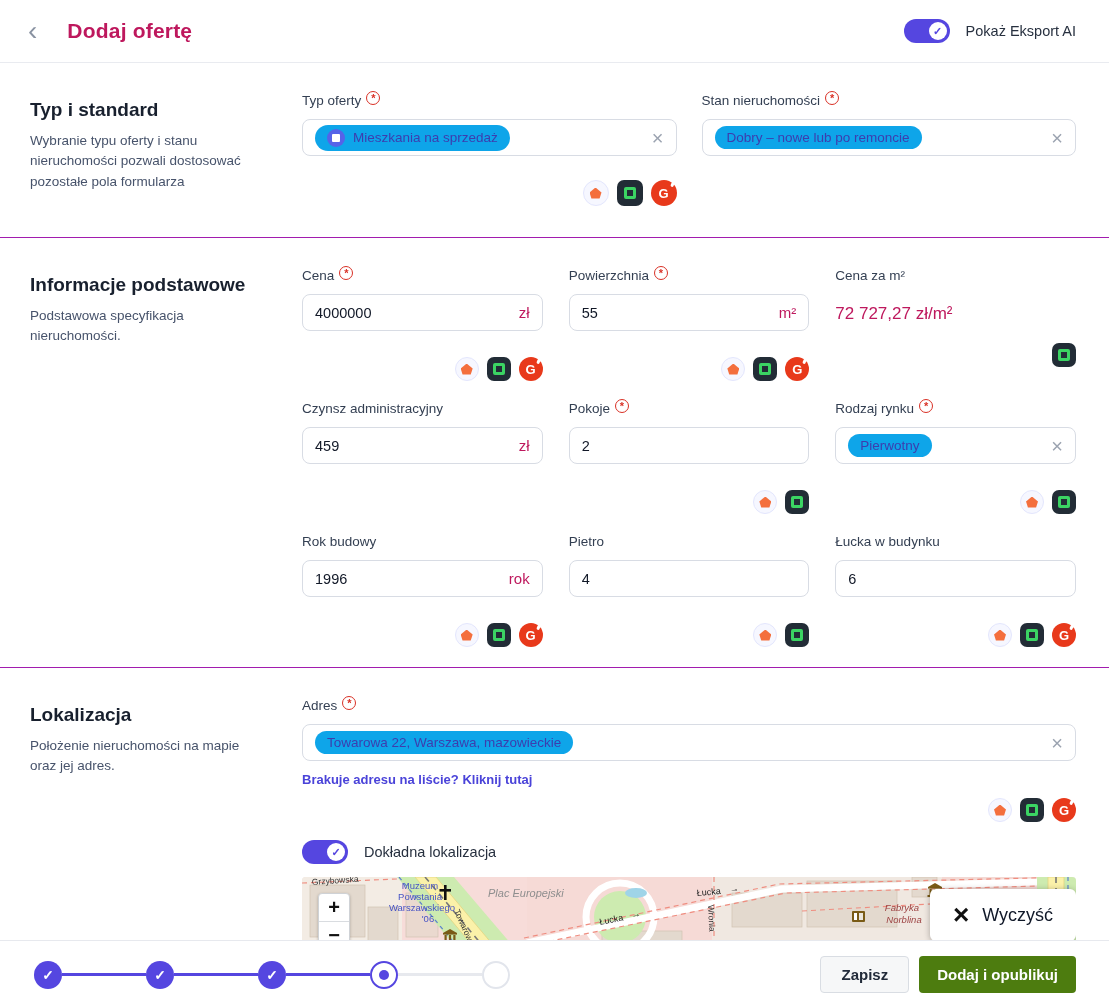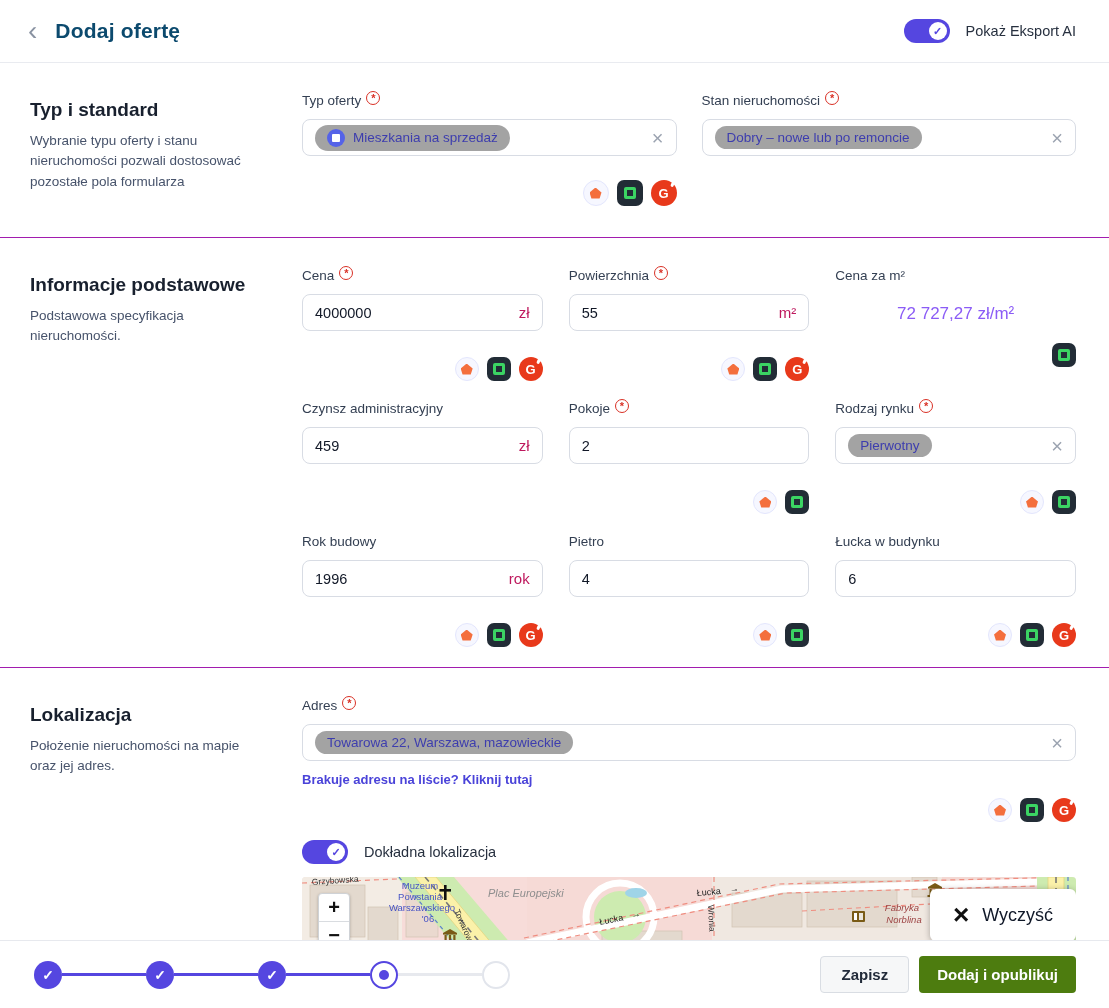--- a/index.html
+++ b/index.html
@@ -1,21 +1,21 @@
 <!DOCTYPE html>
 <html><head>
 <meta charset="utf-8">
 <style>
   html,body{margin:0;padding:0;background:#fff;font-family:"Liberation Sans",sans-serif;color:#1c2536;}
   .page{width:1109px;height:1008px;overflow:hidden;display:flex;flex-direction:column;background:#fff;}
 
   
   .topbar{height:63px;flex:0 0 auto;display:flex;align-items:center;padding:0 33px 0 28px;border-bottom:1px solid #e9ebf0;box-sizing:border-box;}
   .back{font-size:28px;color:#8a93a2;margin-right:14px;line-height:0.9;cursor:pointer;user-select:none;}
-  .page-title{font-size:21px;font-weight:700;color:#0c4a6e;margin:4px;letter-spacing:.2px;}
+  .page-title{font-size:21px;font-weight:700;color:#be185d;margin:16px;letter-spacing:.2px;}
   .topbar-right{margin-left:auto;display:flex;align-items:center;gap:16px;}
   .switch{width:46px;height:24px;border-radius:12px;background:#5546e0;position:relative;flex:0 0 auto;cursor:pointer;}
   .switch .knob{position:absolute;right:3px;top:3px;width:18px;height:18px;background:#fff;border-radius:50%;display:flex;align-items:center;justify-content:center;font-size:11px;color:#5546e0;font-weight:700;}
   .toggle-label{font-size:14.5px;color:#27303f;}
 
   
   .sectionrow{display:flex;border-bottom:1px solid #a21caf;box-sizing:border-box;padding:0 33px 0 30px;overflow:hidden;}
   .sec-typ{height:175px;}
   .sec-info{height:430px;}
   .sec-lok{height:272px;border-bottom:none;}
@@ -25,37 +25,37 @@
   .sec-fields{flex:1;padding-top:30px;min-width:0;}
 
   .grid2{display:grid;grid-template-columns:1fr 1fr;column-gap:25px;}
   .grid3{display:grid;grid-template-columns:1fr 1fr 1fr;column-gap:26px;}
   .field{margin-bottom:19px;min-width:0;}
   .field-label{font-size:13.5px;color:#333f52;display:flex;align-items:flex-start;gap:5px;height:20px;}
   .req{width:12px;height:12px;border:1px solid #d93025;border-radius:50%;color:#d93025;font-size:11px;line-height:13px;text-align:center;font-weight:700;flex:0 0 auto;margin-top:-2px;}
   .inputbox{height:37px;border:1px solid #d8dce4;border-radius:8px;display:flex;align-items:center;padding:0 12px;background:#fff;font-size:14.5px;margin-top:6px;box-sizing:border-box;}
   .inputbox input{border:none;outline:none;flex:1;font:inherit;color:#111827;min-width:0;background:transparent;padding:0;}
   .suffix{font-weight:500;color:#be185d;font-size:15px;margin-left:8px;}
-  .chip{background:#a3a3a3;color:#3d3dae;border-radius:13px;padding:4px 12px;font-size:13.5px;display:flex;align-items:center;gap:8px;white-space:nowrap;overflow:hidden;}
+  .chip{background:#0ea5e9;color:#3d3dae;border-radius:13px;padding:4px 12px;font-size:13.5px;display:flex;align-items:center;gap:8px;white-space:nowrap;overflow:hidden;}
   .chip-ico{width:18px;height:18px;border-radius:50%;background:#5563e8;display:flex;align-items:center;justify-content:center;flex:0 0 auto;}
   .chip-ico .bldg{width:8px;height:8px;background:#fff;border-radius:1px;}
   .clear-x{margin-left:auto;color:#9ba3b0;font-size:20px;line-height:1;cursor:pointer;user-select:none;padding-left:8px;}
 
   .icons-row{display:flex;justify-content:flex-end;gap:8px;margin-top:25px;height:26px;align-items:center;}
   .icons-row.first{margin-top:24px;}
   .picon{width:24px;height:24px;display:flex;align-items:center;justify-content:center;box-sizing:border-box;cursor:pointer;}
   .icons-row.lg .picon{width:26px;height:26px;}
   .p-house{background:#f6f7ff;border:1px solid #e3e6fd;border-radius:50%;}
   .p-house .hshape{width:12px;height:11px;background:#f46f3d;clip-path:polygon(50% 0,100% 45%,84% 100%,16% 100%,0 45%);}
   .p-otodom{background:#222c36;border-radius:7px;}
   .p-otodom .osq{width:12px;height:12px;border:3px solid #3bd463;border-radius:2px;box-sizing:border-box;}
   .p-gratka{background:#e8391b;border-radius:50%;color:#fff;font-weight:700;font-size:13px;position:relative;}
   .p-gratka .gtick{position:absolute;top:2px;right:3px;width:3px;height:5px;background:#fff;border-radius:2px;transform:rotate(22deg);}
 
-  .calc-value{font-size:17px;color:#8b5cf6;text-align:center;margin-top:16px;font-weight:500;}
+  .calc-value{font-size:17px;color:#be185d;text-align:left;margin-top:16px;font-weight:500;}
   .calc-icons{margin-top:18px;}
 
   
   .addr-link{font-size:13px;color:#4a43d9;font-weight:600;margin-top:11px;display:inline-block;cursor:pointer;}
   .addr-icons{margin-top:9px;}
   .loc-toggle{display:flex;align-items:center;gap:16px;margin-top:17px;height:24px;}
   .map{position:relative;height:68px;margin-top:13px;border-radius:4px;overflow:hidden;background:#f0e8e1;}
   .map svg{position:absolute;inset:0;display:block;}
   .map-zoom{position:absolute;left:16px;top:16px;width:30px;background:#fff;border:1px solid #cfd2d6;border-radius:4px;box-shadow:0 1px 3px rgba(0,0,0,.25);overflow:hidden;}
   .map-zoom div{height:27px;display:flex;align-items:center;justify-content:center;font-size:20px;font-weight:700;color:#111;cursor:pointer;}

